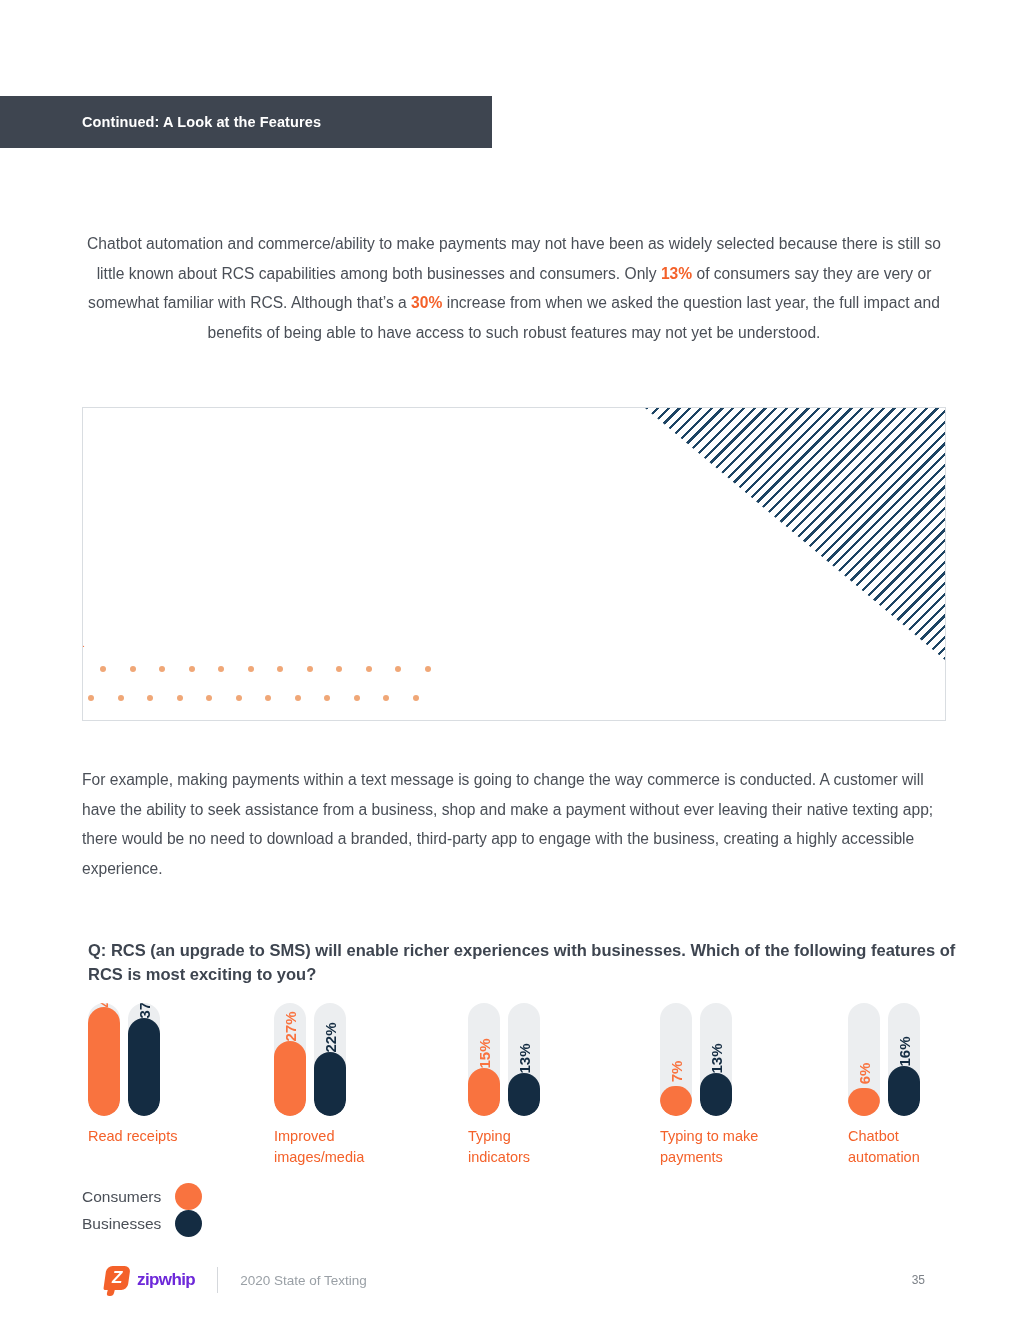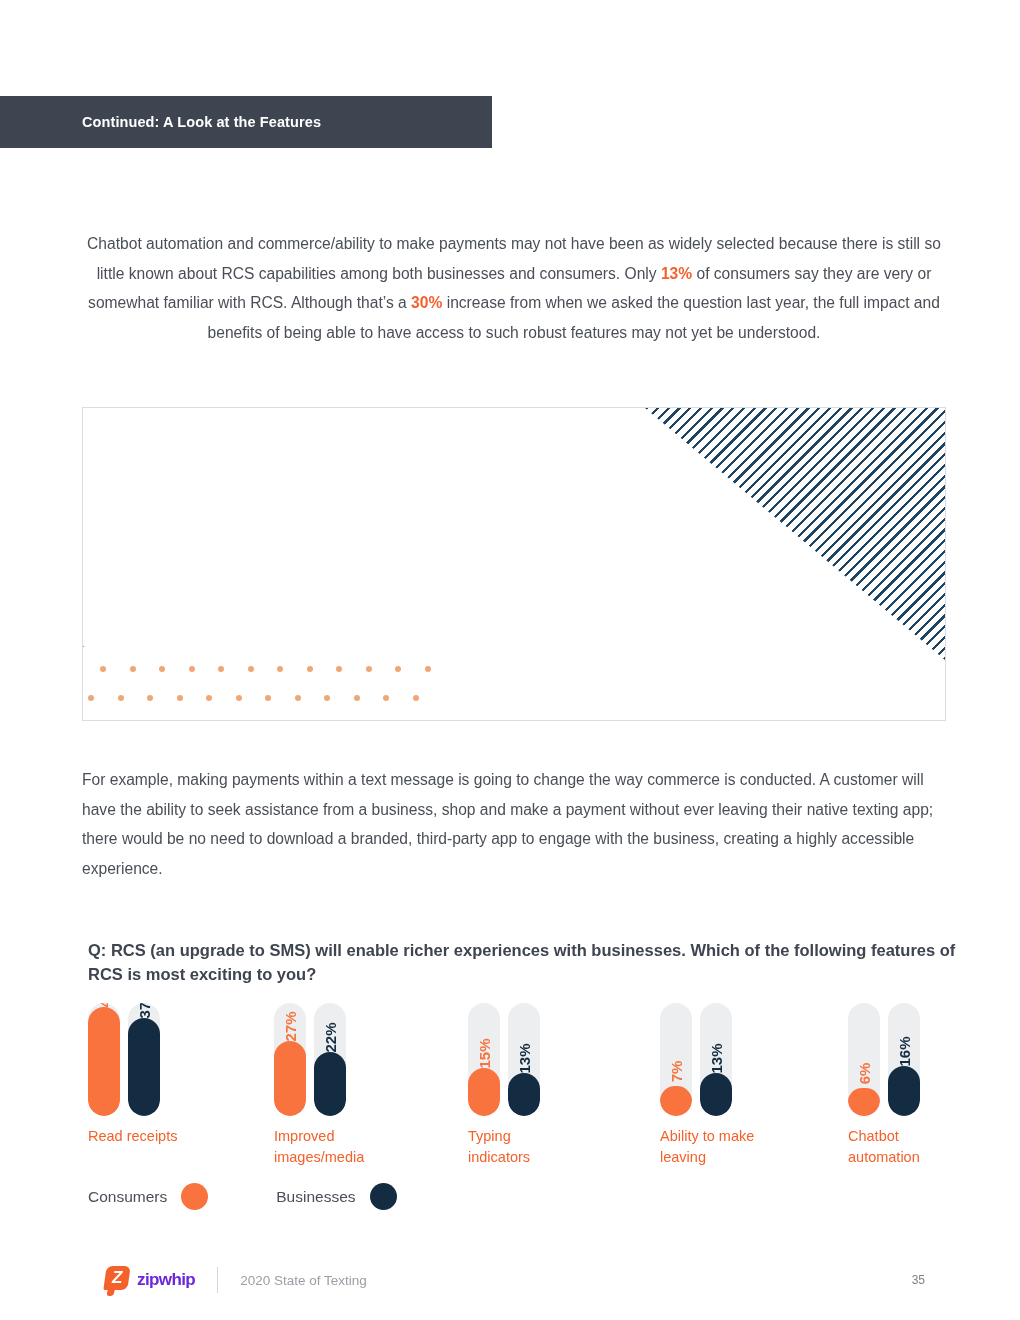--- a/index.html
+++ b/index.html
@@ -104,21 +104,21 @@
     white-space:nowrap;
   }
   .vlabel.c{color:#f9733f;}
   .vlabel.b{color:#142c42;}
   .cat{
     margin-top:10px;font-size:14.5px;line-height:21px;
     color:#f4612a;width:108px;
   }
 
   
-  .legend{position:absolute;left:88px;top:1183px;display:flex;}
+  .legend{position:absolute;left:82px;top:1183px;display:flex;flex-direction:column;}
   .legend-item{display:flex;align-items:center;margin-right:68px;}
   .legend-label{font-size:15.5px;color:#4a4f57;margin-right:14px;}
   .legend-dot{width:27px;height:27px;border-radius:50%;}
   .legend-dot.c{background:#f9733f;}
   .legend-dot.b{background:#142c42;}
 
   
   .footer{
     position:absolute;left:105px;top:1262px;width:820px;height:36px;
     display:flex;align-items:center;
@@ -245,21 +245,21 @@
       <div class="bars">
         <div class="track">
           <div class="fill c" style="height: 30px;"></div>
           <div class="vlabel c" style="bottom: 36px;">7%</div>
         </div>
         <div class="track">
           <div class="fill b" style="height: 43px;"></div>
           <div class="vlabel b" style="bottom: 49px;">13%</div>
         </div>
       </div>
-      <div class="cat">Ability to make leaving</div>
+      <div class="cat">Typing to make payments</div>
     </div>
     <div class="group" style="left: 760px;">
       <div class="bars">
         <div class="track">
           <div class="fill c" style="height: 28px;"></div>
           <div class="vlabel c" style="bottom: 34px;">6%</div>
         </div>
         <div class="track">
           <div class="fill b" style="height: 50px;"></div>
           <div class="vlabel b" style="bottom: 56px;">16%</div>

